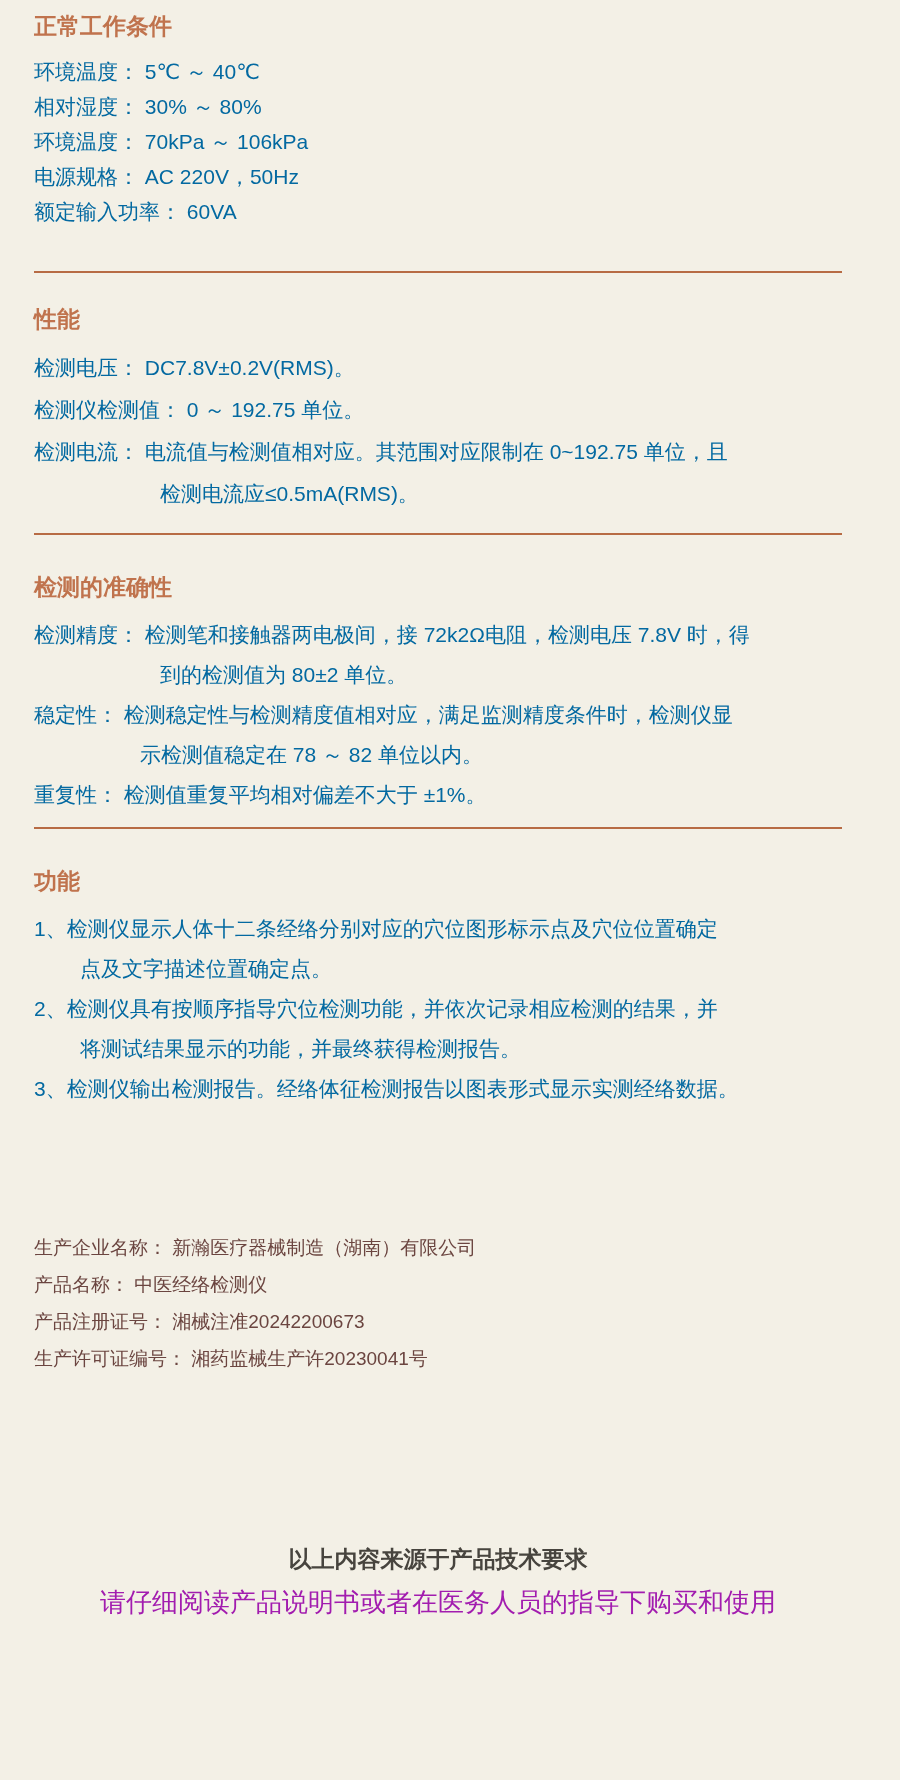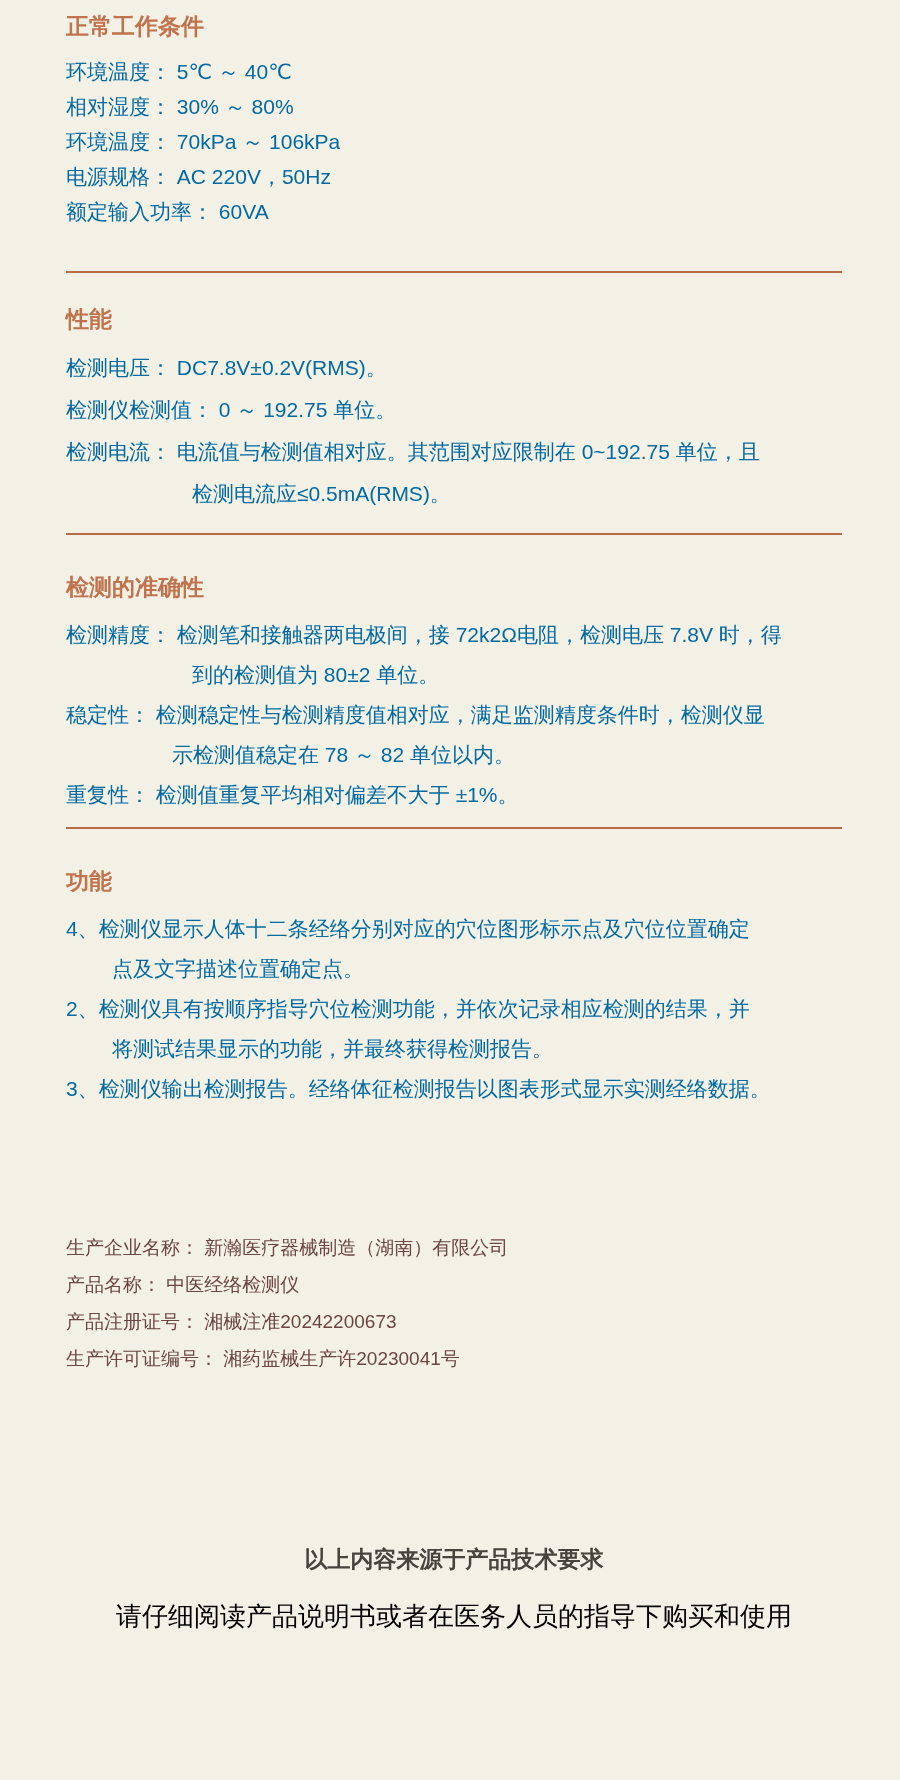--- a/index.html
+++ b/index.html
@@ -8,21 +8,21 @@
     height: 1780px;
     background: #f3f0e6;
     overflow: hidden;
     font-family: "Liberation Sans", "DejaVu Sans", sans-serif;
     -webkit-font-smoothing: antialiased;
   }
   .page {
     box-sizing: border-box;
     width: 900px;
     height: 1780px;
-    padding: 10px 58px 0 66px;
+    padding: 10px 58px 0 34px;
   }
   .section-heading {
     font-size: 23px;
     font-weight: bold;
     color: #c0734d;
     line-height: 32px;
     margin: 0 0 12px 0;
   }
   .line {
     color: #0369a1;
@@ -58,25 +58,26 @@
   }
   .footer-title {
     margin-top: 160px;
     text-align: center;
     color: #47443e;
     font-size: 23px;
     font-weight: bold;
     line-height: 44px;
   }
   .footer-subtitle {
-    margin-top: 16px;
+    margin-top: 4px;
     text-align: center;
-    color: #000000;
+    color: #a21caf;
     font-size: 26px;
     line-height: 38px;
+    font-family: Liberation Mono, monospace;
   }
 </style>
 </head>
 <body>
 
 <div class="page">
 
   <div class="section s1">
     <h2 class="section-heading">正常工作条件</h2>
     <div class="line">环境温度： 5℃ ～ 40℃</div>
@@ -104,21 +105,21 @@
     <div class="line ind-label5">到的检测值为 80±2 单位。</div>
     <div class="line">稳定性： 检测稳定性与检测精度值相对应，满足监测精度条件时，检测仪显</div>
     <div class="line ind-label4">示检测值稳定在 78 ～ 82 单位以内。</div>
     <div class="line">重复性： 检测值重复平均相对偏差不大于 ±1%。</div>
   </div>
 
   <hr class="divider div3">
 
   <div class="section s4">
     <h2 class="section-heading h4-gap">功能</h2>
-    <div class="line">4、检测仪显示人体十二条经络分别对应的穴位图形标示点及穴位位置确定</div>
+    <div class="line">1、检测仪显示人体十二条经络分别对应的穴位图形标示点及穴位位置确定</div>
     <div class="line ind-num">点及文字描述位置确定点。</div>
     <div class="line">2、检测仪具有按顺序指导穴位检测功能，并依次记录相应检测的结果，并</div>
     <div class="line ind-num">将测试结果显示的功能，并最终获得检测报告。</div>
     <div class="line">3、检测仪输出检测报告。经络体征检测报告以图表形式显示实测经络数据。</div>
   </div>
 
   <div class="product-info">
     <div class="line">生产企业名称： 新瀚医疗器械制造（湖南）有限公司</div>
     <div class="line">产品名称： 中医经络检测仪</div>
     <div class="line">产品注册证号： 湘械注准20242200673</div>

